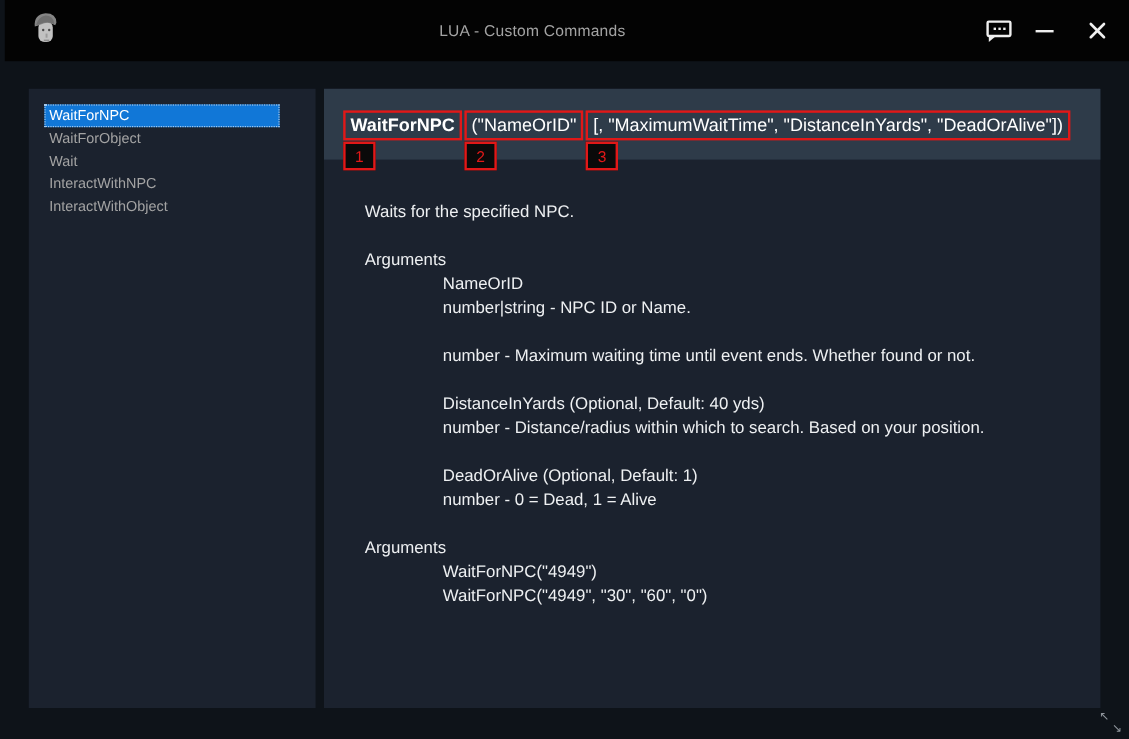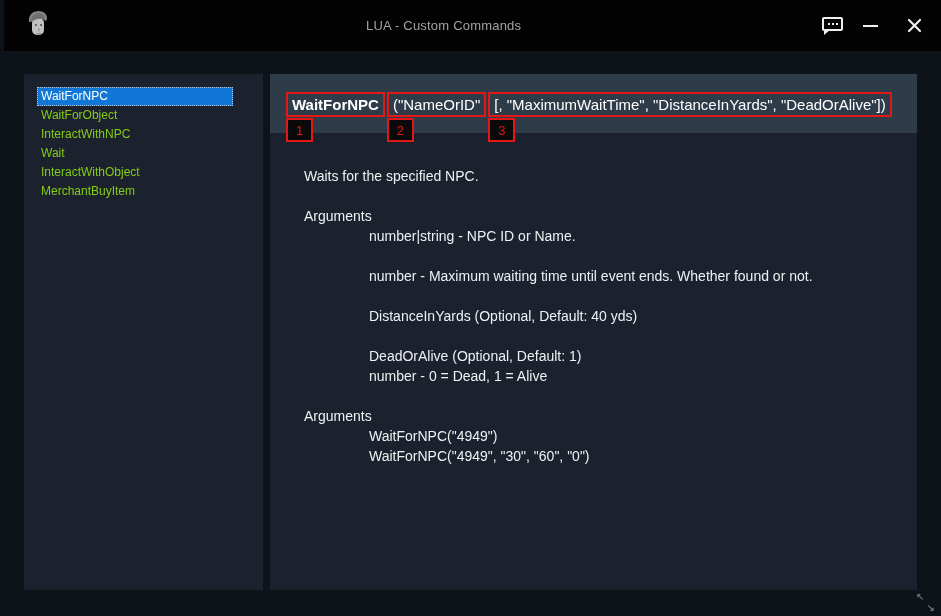--- a/index.html
+++ b/index.html
@@ -19,21 +19,21 @@
     box-sizing:border-box;display:flex;align-items:center;justify-content:center;gap:2px;}
   .chat-bubble i{display:block;width:2px;height:2px;background:#efefef;}
   .chat-bubble::after{content:"";position:absolute;left:0px;bottom:-6px;width:0;height:0;
     border-top:5px solid #efefef;border-right:6px solid transparent;}
   .min-btn{margin-right:25px;padding:6px 2px;}
   .min-bar{width:15px;height:2px;background:#efefef;}
   .close-btn{padding:2px;}
   
   .sidebar{position:absolute;left:24px;top:74px;width:239px;height:516px;background:#1b222e;}
   .listbox{position:absolute;left:13px;top:13px;width:196px;}
-  .list-item{height:19px;line-height:19px;font-size:12px;color:#84cc16;padding-left:4px;white-space:nowrap;}
+  .list-item{height:19px;line-height:19px;font-size:12px;color:#a3a3a3;padding-left:4px;white-space:nowrap;}
   .list-item.selected{background:#1177d7;color:#ffffff;outline:1px dotted #a6c9ec;outline-offset:-1px;}
   .content{position:absolute;left:270px;top:74px;width:647px;height:516px;background:#1b222e;}
   
   .doc-header{position:relative;width:100%;height:59px;background:#2e3b49;z-index:2;}
   .signature{position:absolute;left:16px;top:18px;display:flex;align-items:stretch;gap:2px;
     font-size:15px;color:#ffffff;white-space:nowrap;}
   .seg{position:relative;border:2px solid #e11818;padding:1px 4px;box-sizing:border-box;line-height:19px;}
   .seg-bold{font-weight:bold;}
   .tag{position:absolute;left:-2px;top:calc(100% + 3px);width:23px;height:20px;
     background:#0a0a0a;border:2px solid #e11818;color:#e11818;font-size:13px;font-weight:normal;
@@ -80,24 +80,23 @@
           <path d="M2 2 L13 13 M13 2 L2 13" stroke="#efefef" stroke-width="2.2" stroke-linecap="round"></path>
         </svg>
       </div>
     </div>
   </div>
 
   <div class="sidebar">
     <div class="listbox">
       <div class="list-item selected">WaitForNPC</div>
       <div class="list-item">WaitForObject</div>
+      <div class="list-item">Wait</div>
       <div class="list-item">InteractWithNPC</div>
-      <div class="list-item">Wait</div>
       <div class="list-item">InteractWithObject</div>
-      <div class="list-item">MerchantBuyItem</div>
     </div>
   </div>
 
   <div class="content">
 
     <div class="doc-header">
       <div class="signature">
         <span class="seg seg-bold">
           <span>WaitForNPC</span>
           <span class="tag">1</span>
@@ -110,25 +109,27 @@
           <span>[, "MaximumWaitTime", "DistanceInYards", "DeadOrAlive"])</span>
           <span class="tag">3</span>
         </span>
       </div>
     </div>
 
     <div class="doc-body">
       <div class="line">Waits for the specified NPC.</div>
       <div class="line"></div>
       <div class="line">Arguments</div>
+      <div class="line ind1">NameOrID</div>
       <div class="line ind1">number|string - NPC ID or Name.</div>
       <div class="line"></div>
       <div class="line ind1">number - Maximum waiting time until event ends. Whether found or not.</div>
       <div class="line"></div>
       <div class="line ind1">DistanceInYards (Optional, Default: 40 yds)</div>
+      <div class="line ind1">number - Distance/radius within which to search. Based on your position.</div>
       <div class="line"></div>
       <div class="line ind1">DeadOrAlive (Optional, Default: 1)</div>
       <div class="line ind1">number - 0 = Dead, 1 = Alive</div>
       <div class="line"></div>
       <div class="line">Arguments</div>
       <div class="line ind1">WaitForNPC("4949")</div>
       <div class="line ind1">WaitForNPC("4949", "30", "60", "0")</div>
     </div>
   </div>
 

